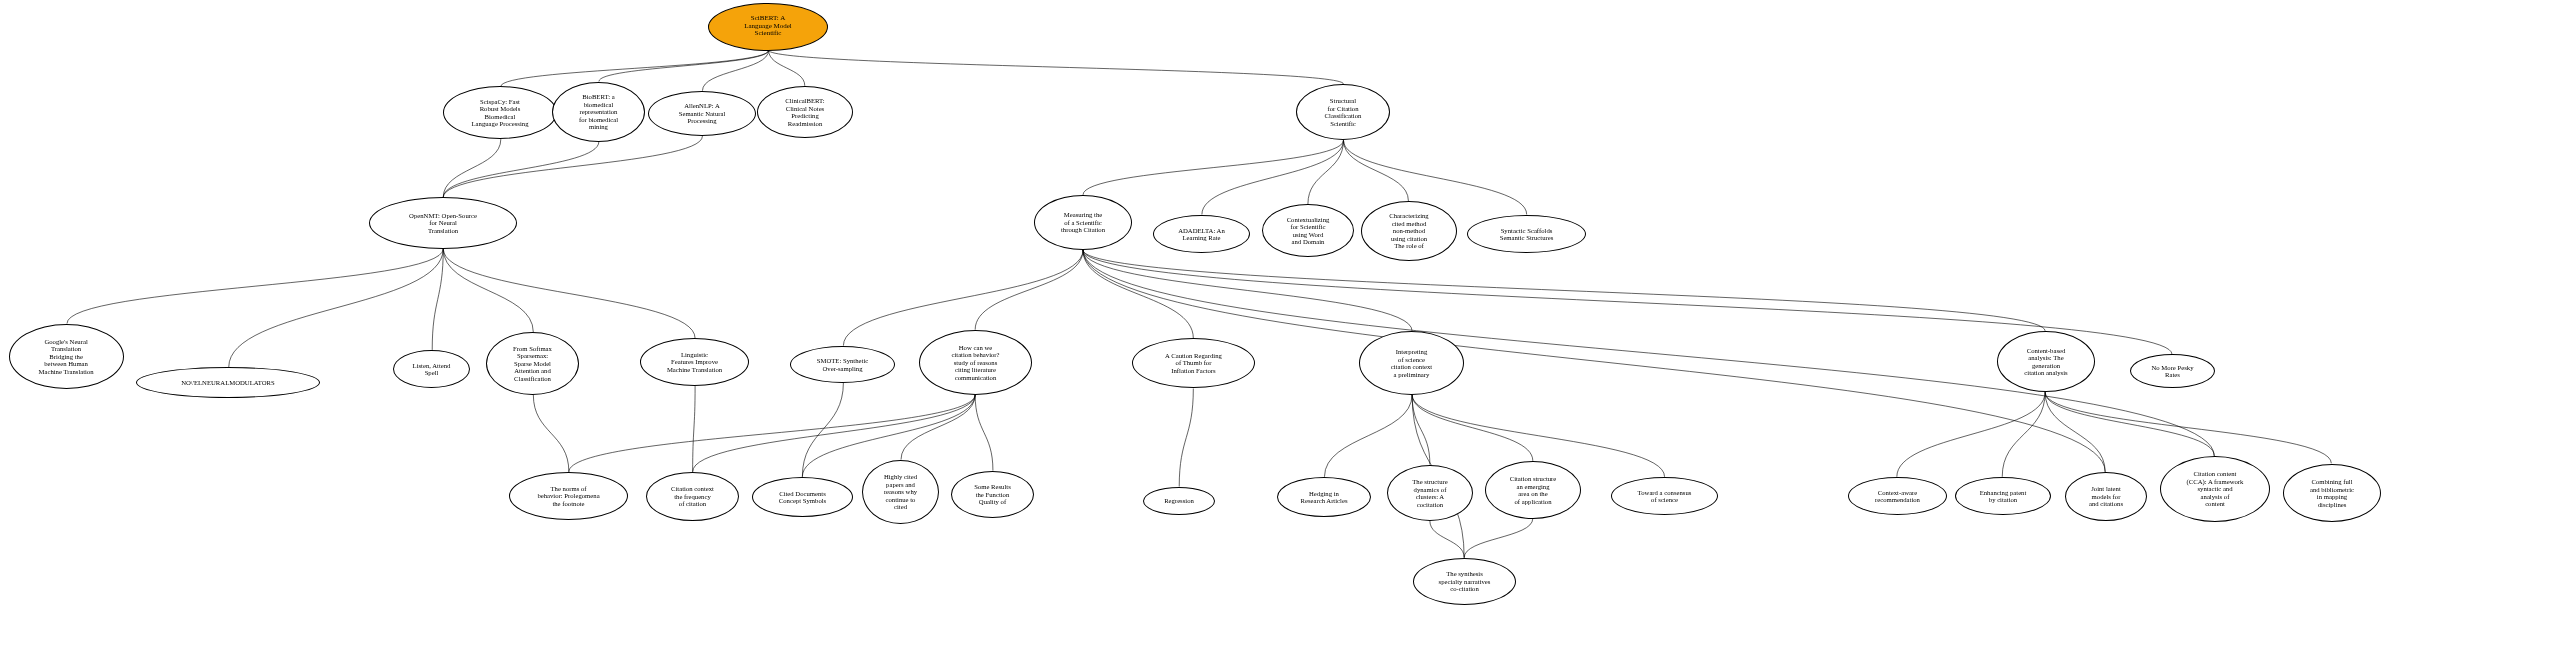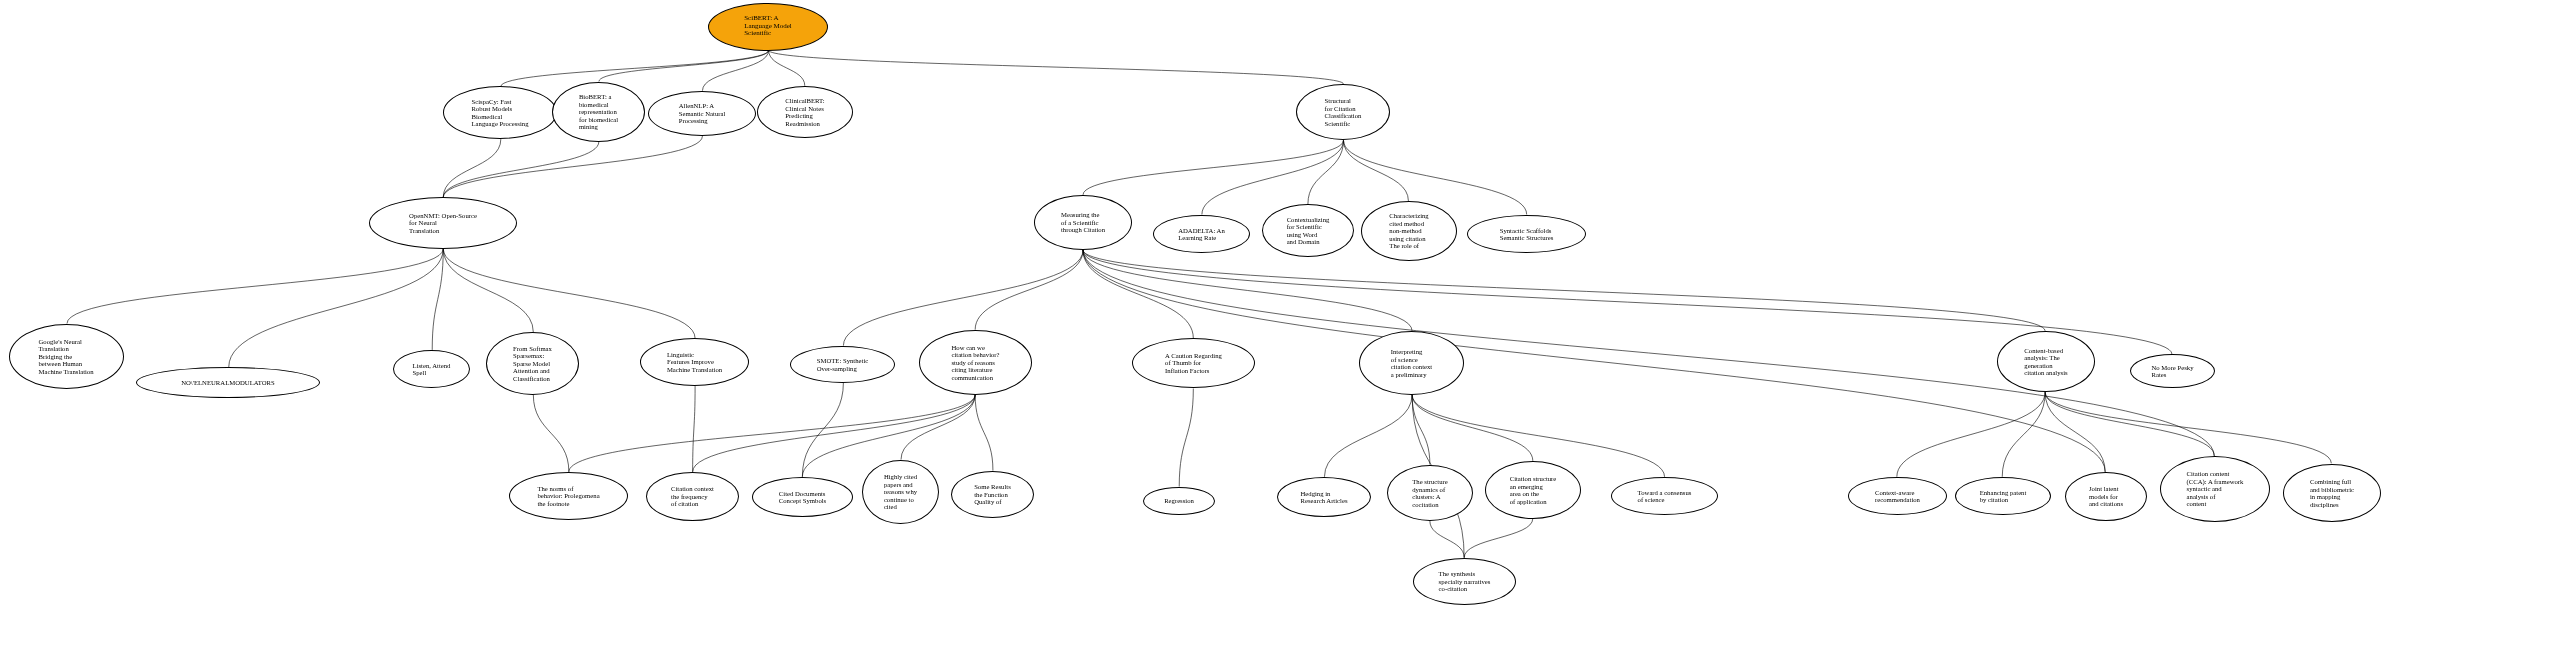--- a/index.html
+++ b/index.html
@@ -25,21 +25,21 @@
   }
   .node {
     position: absolute;
     box-sizing: border-box;
     border: 0.6px solid #000000;
     border-radius: 50%;
     background: #ffffff;
     display: flex;
     align-items: center;
     justify-content: center;
-    text-align: left;
+    text-align: center;
     overflow: hidden;
   }
   .node .label {
     display: block;
     line-height: 1.12;
     padding: 0 3.7px;
     color: #000000;
     white-space: pre-line;
   }
   .node.root {

